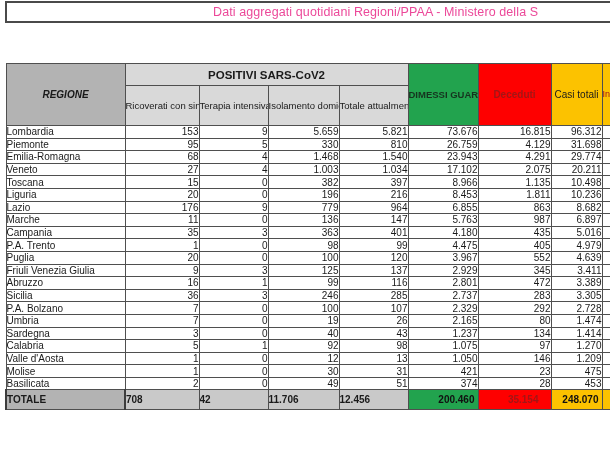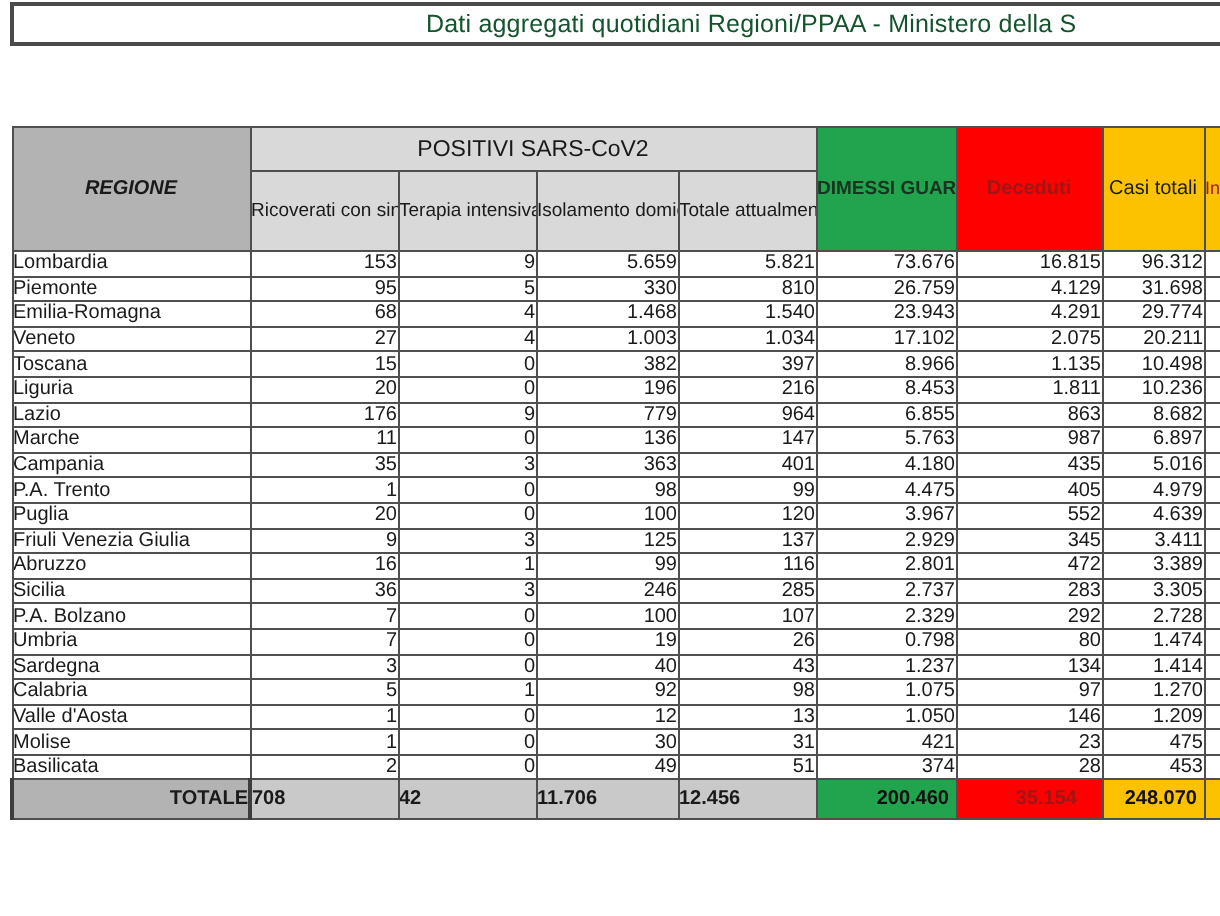--- a/index.html
+++ b/index.html
@@ -17,42 +17,42 @@
   body{font-family:"Liberation Sans","DejaVu Sans",sans-serif;color:#1a1a1a;}
   #stage{position:relative;width:610px;height:458px;overflow:hidden;background:#ffffff;}
 
   
   .title-bar{
     position:absolute;left:5px;top:1px;width:760px;height:18px;
     border:2px solid #4a4a4a;background:#ffffff;
     display:flex;align-items:center;
   }
   .title-bar .title-text{
-    font-size:12.5px;color:#14532d;white-space:nowrap;padding-left:206px;letter-spacing:0.1px;
+    font-size:12.5px;color:#ec4899;white-space:nowrap;padding-left:206px;letter-spacing:0.1px;
   }
 
   
   table.data{
     position:absolute;left:5px;top:63px;
     border-collapse:collapse;table-layout:fixed;width:641px;
     font-size:10px;
   }
   table.data th,table.data td{
     border:1px solid #4f4f4f;overflow:hidden;white-space:nowrap;
     padding:0;box-sizing:border-box;
   }
   
   tr.group-row{height:22px;}
   tr.sub-row{height:40px;}
   th.regione{
     background:var(--header-gray);font-weight:bold;font-size:10px;text-align:center;
     border-right:2px solid #3d3d3d;border-left:2px solid #3d3d3d;border-top:2px solid #3d3d3d;font-style:italic;
   }
   th.group{
-    background:var(--subheader-gray);font-weight:normal;font-size:11.5px;text-align:center;
+    background:var(--subheader-gray);font-weight:bold;font-size:11.5px;text-align:center;
     border-top:2px solid #3d3d3d;
     margin-left:36px;
   }
   th.sub{
     background:var(--subheader-gray);font-weight:normal;font-size:9.5px;text-align:center;
     white-space:normal;line-height:11px;vertical-align:middle;
   }
   th.hl{white-space:normal;line-height:11px;vertical-align:middle;text-align:center;border-top:2px solid #3d3d3d;}
   th.hl-green{background:var(--green);color:var(--dimessi-text);font-weight:bold;font-size:9.5px;}
   th.hl-red{background:var(--red);color:var(--deceduti-text);font-weight:bold;font-size:10px;}
@@ -60,21 +60,21 @@
   th.hl-partial{background:var(--yellow);color:var(--deceduti-text);font-weight:normal;font-size:9px;text-align:left;padding-left:3px;}
 
   
   tbody td{height:12.6px;background:#ffffff;}
   td.region{text-align:left;padding-left:4px;font-size:10px;
     border-left:2px solid #3d3d3d;border-right:2px solid #3d3d3d;}
   td.num{text-align:right;padding-right:3px;font-size:10px;}
 
   
   tfoot td{height:20px;font-weight:bold;font-size:10px;border-top:2px solid #3d3d3d;border-bottom:2px solid #3d3d3d;}
-  tfoot td.t-label{background:var(--header-gray);text-align:right;border-left:2px solid #3d3d3d;border-right:2px solid #3d3d3d;}
+  tfoot td.t-label{background:var(--header-gray);text-align:left;border-left:2px solid #3d3d3d;border-right:2px solid #3d3d3d;}
   tfoot td.t-num{background:var(--total-gray);text-align:left;padding-right:3px;}
   tfoot td.t-green{background:var(--green);text-align:right;padding-right:3px;color:#111;}
   tfoot td.t-red{background:var(--red);text-align:right;padding-right:12px;color:var(--deceduti-text);}
   tfoot td.t-yellow{background:var(--yellow);text-align:right;padding-right:3px;color:#111;}
 </style>
 </head>
 <body>
 
 <div id="stage">
 
@@ -275,21 +275,21 @@
           <td class="num">292</td>
           <td class="num">2.728</td>
           <td class="num"></td>
         </tr>
         <tr>
           <td class="region">Umbria</td>
           <td class="num">7</td>
           <td class="num">0</td>
           <td class="num">19</td>
           <td class="num">26</td>
-          <td class="num">0.798</td>
+          <td class="num">2.165</td>
           <td class="num">80</td>
           <td class="num">1.474</td>
           <td class="num"></td>
         </tr>
         <tr>
           <td class="region">Sardegna</td>
           <td class="num">3</td>
           <td class="num">0</td>
           <td class="num">40</td>
           <td class="num">43</td>

